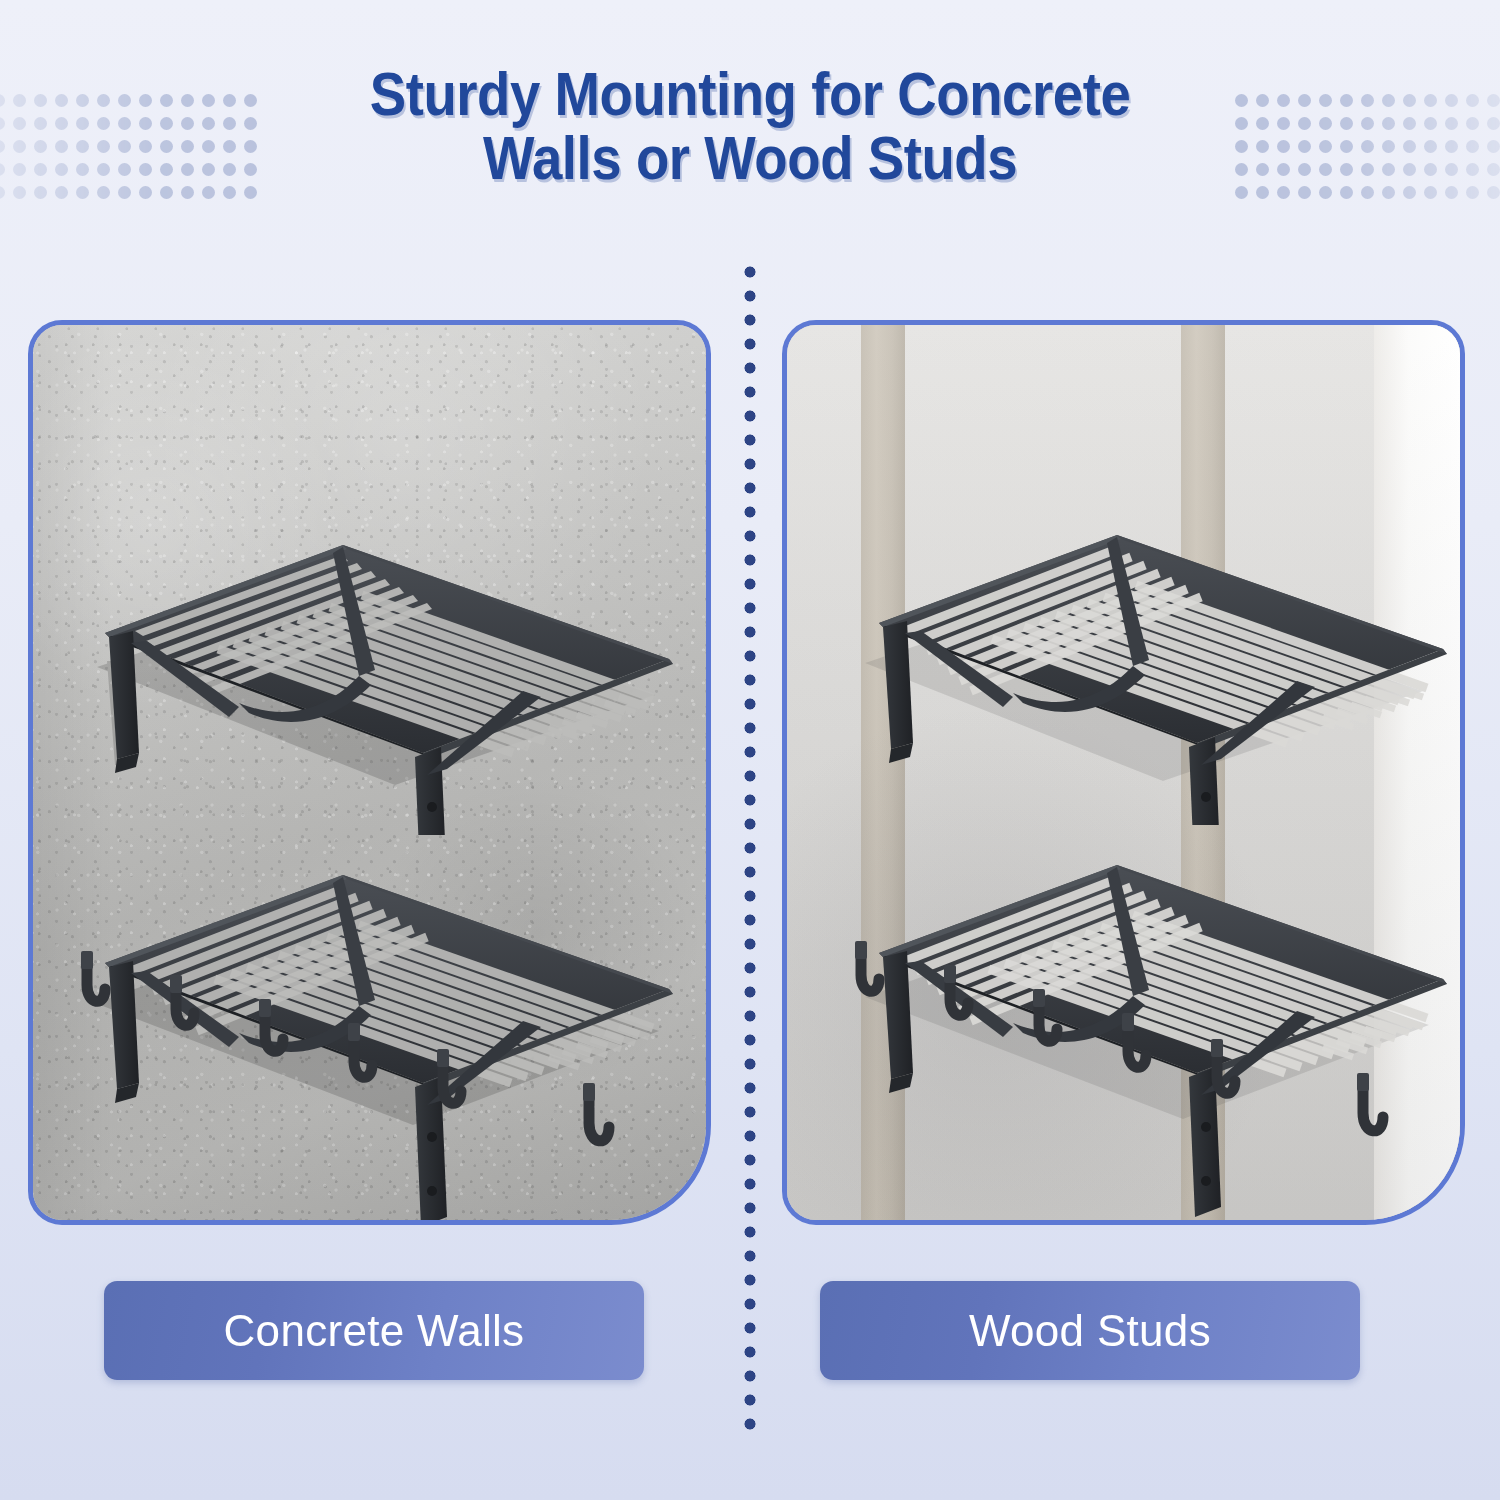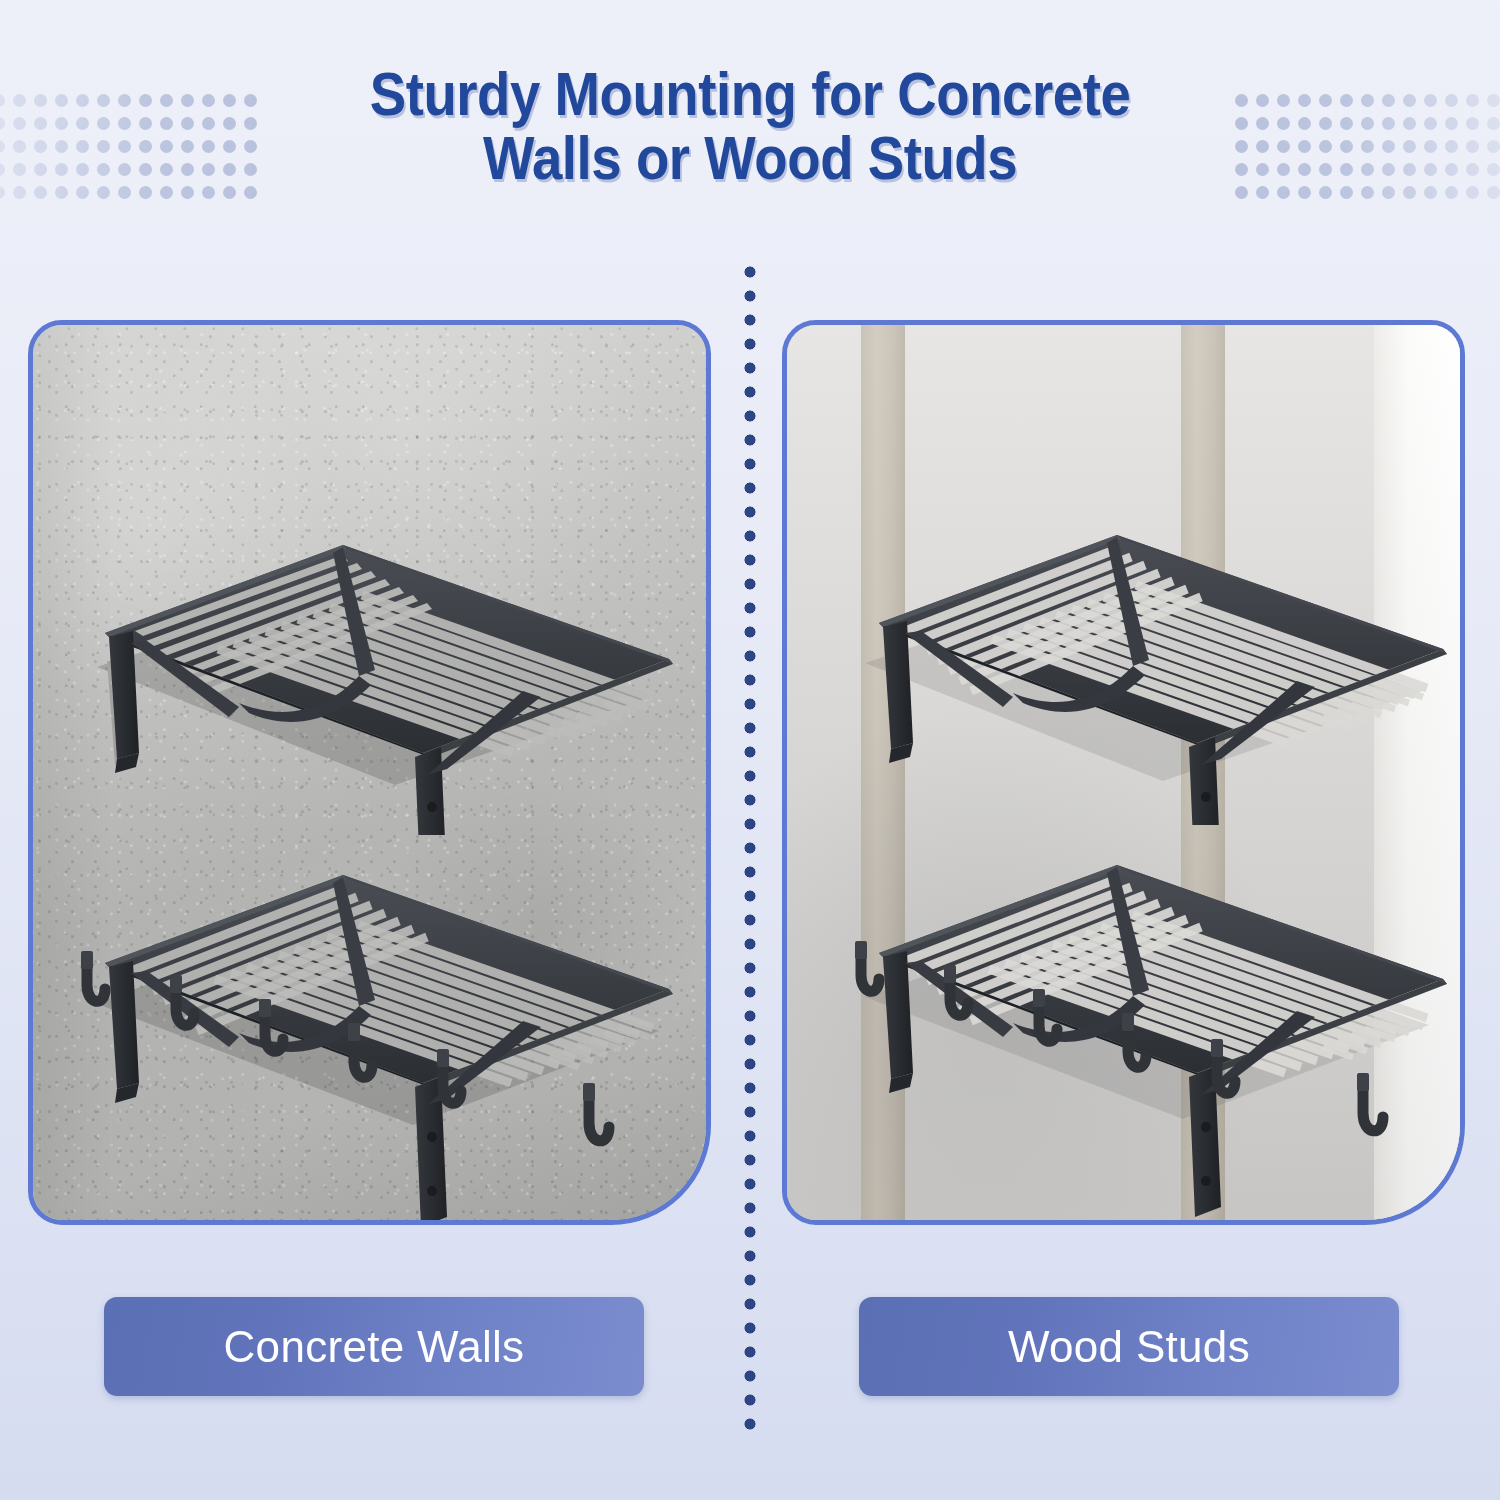--- a/index.html
+++ b/index.html
@@ -164,24 +164,23 @@
     border-radius: 13px;
     background: linear-gradient(100deg, #5a6fb4 0%, #6174bb 30%, #6e81c7 62%, #7b8cce 100%);
     box-shadow: 0 3px 7px rgba(90,110,170,0.30);
     display: flex;
     align-items: center;
     justify-content: center;
     color: #ffffff;
     font-size: 44px;
     letter-spacing: 0.3px;
     box-sizing: border-box;
-    margin-top: 16px;
   }
   .pill.left  { left: 104px; }
-  .pill.right { left: 859px; }
+  .pill.right { left: 820px; }
 </style>
 </head>
 <body>
 
 <div class="dot-grid left">
   <span></span>
     <span></span>
     <span></span>
     <span></span>
     <span></span>

